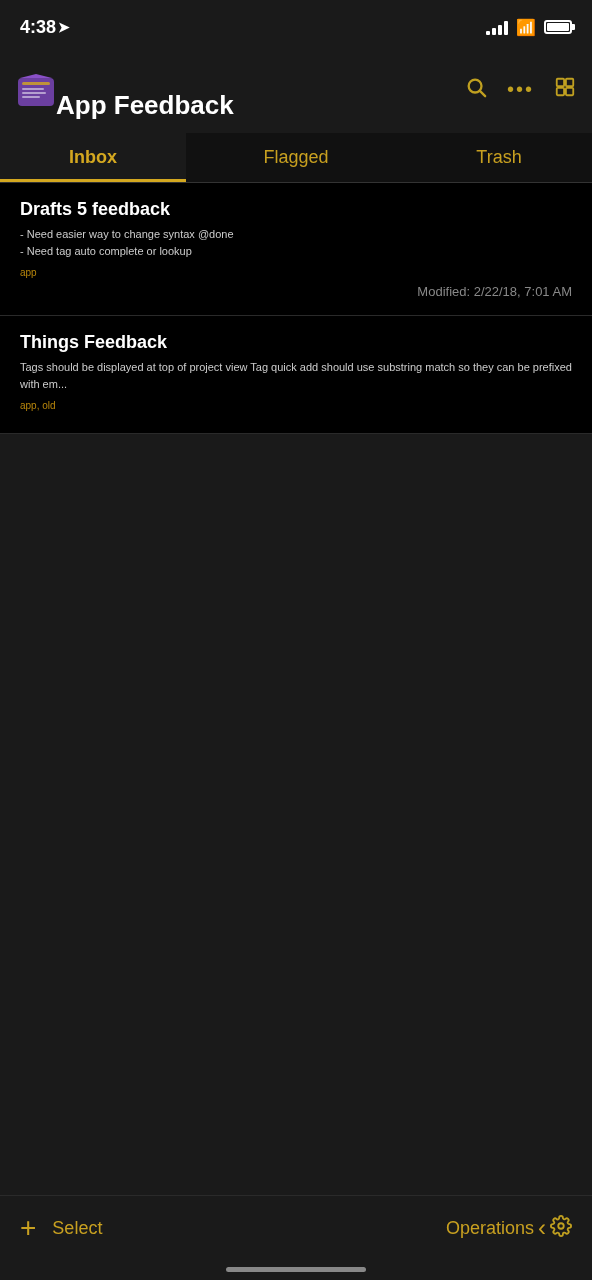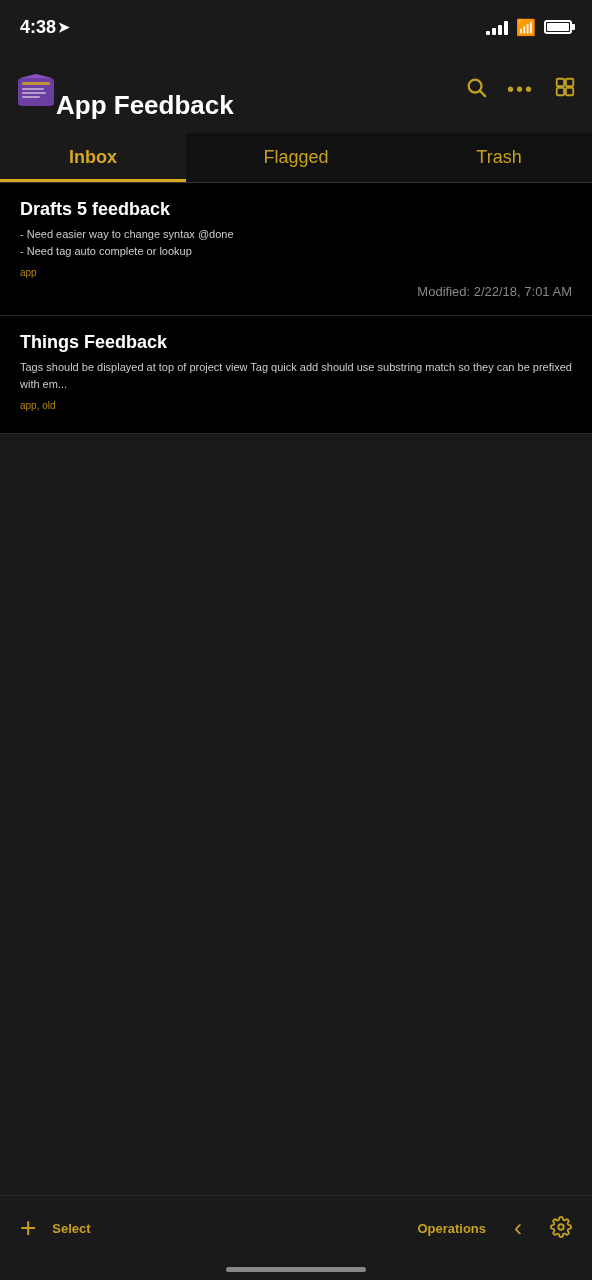--- a/index.html
+++ b/index.html
@@ -215,31 +215,30 @@
 
     .toolbar-left {
       display: flex;
       align-items: center;
       gap: 16px;
     }
 
     .toolbar-right {
       display: flex;
       align-items: center;
-      gap: 28px;
+      gap: 4px;
     }
 
     .toolbar-btn {
       color: #c8a020;
-      font-size: 13px;
+      font-size: 18px;
       cursor: pointer;
       background: none;
       border: none;
       font-family: inherit;
-      font-weight: bold;
     }
 
     .toolbar-btn-large {
       font-size: 28px;
       font-weight: 300;
     }
 
     .home-indicator {
       position: fixed;
       bottom: 8px;

